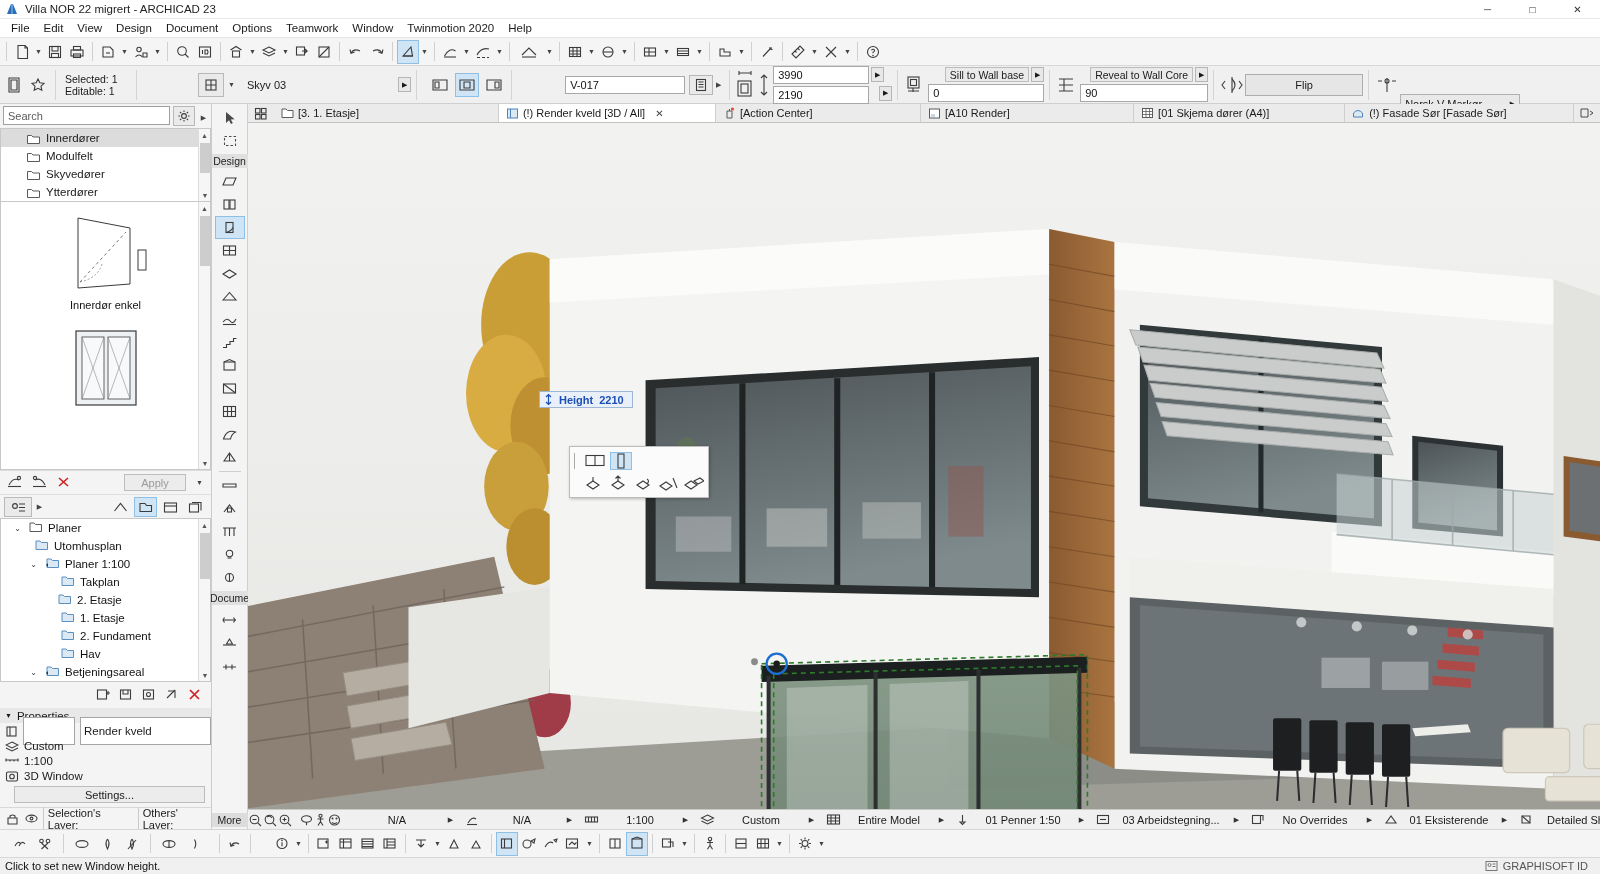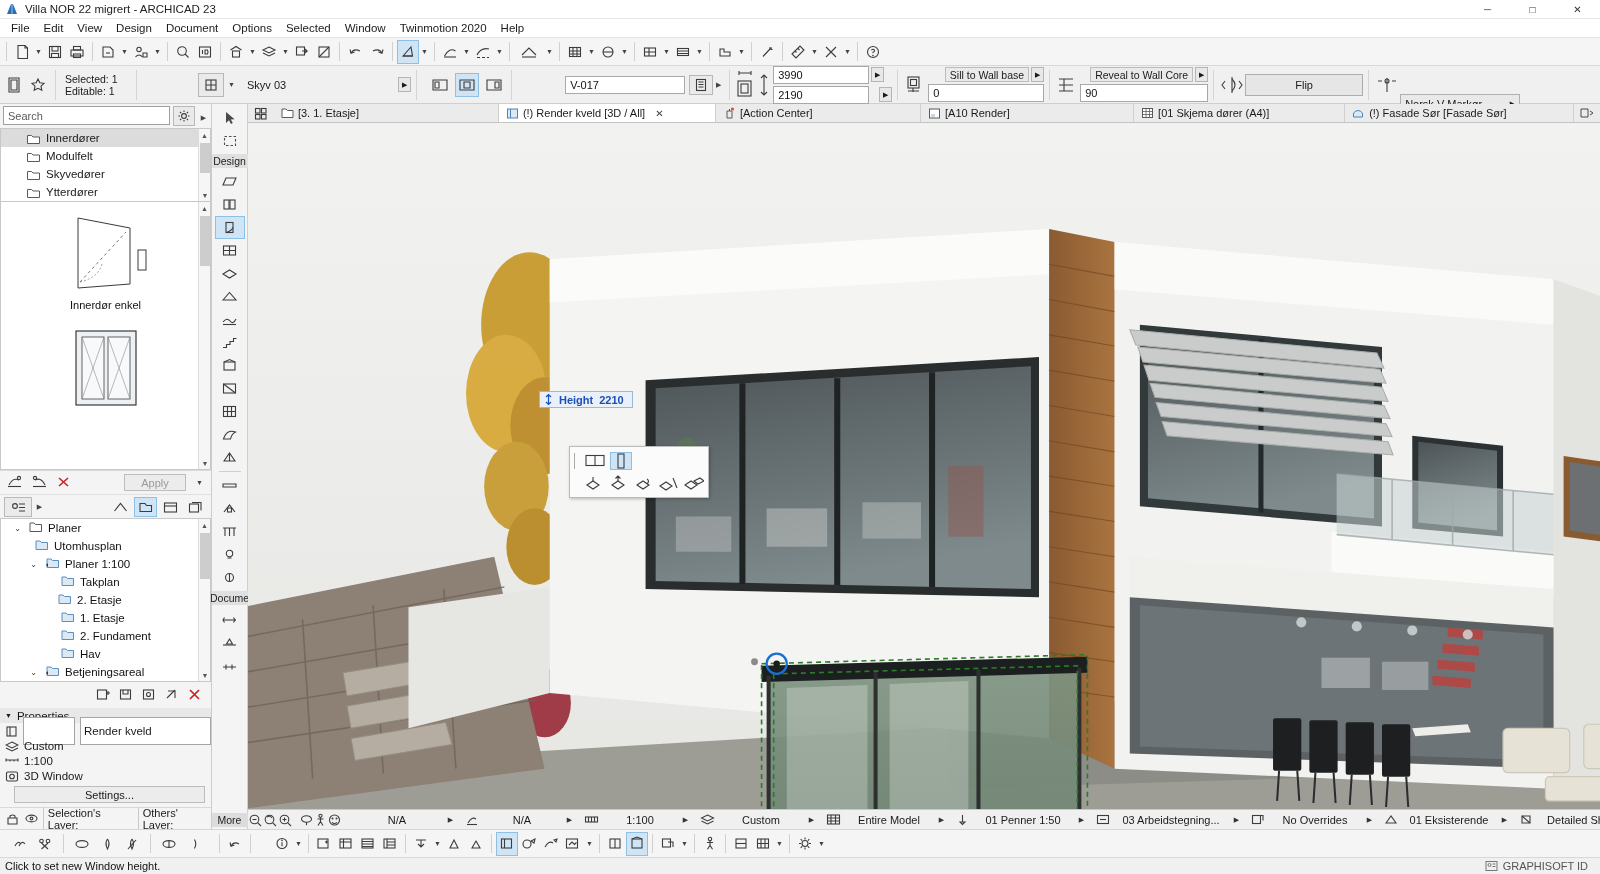--- a/index.html
+++ b/index.html
@@ -187,21 +187,21 @@
     </div>
   </div>
 
   <div class="menubar" id="menubar">
       <div class="menu-item">File</div>
       <div class="menu-item">Edit</div>
       <div class="menu-item">View</div>
       <div class="menu-item">Design</div>
       <div class="menu-item">Document</div>
       <div class="menu-item">Options</div>
-      <div class="menu-item">Selected</div>
+      <div class="menu-item">Teamwork</div>
       <div class="menu-item">Window</div>
       <div class="menu-item">Twinmotion 2020</div>
       <div class="menu-item">Help</div>
     </div>
 
   <div class="toolbar">
     <div class="sep"></div>
     <div class="tool">
       <svg width="15" height="16">
           <path class="ico" d="M3 1.5 H10 L12.5 4 V14.5 H3 Z"></path>
@@ -463,21 +463,21 @@
           </svg>
       </div>
       <svg width="12" height="28">
           <path class="ico" d="M6 4 v20 M3 7 l3-3 3 3 M3 21 l3 3 3-3"></path>
         </svg>
       <div class="stack">
         <div style="display:flex;gap:2px;align-items:center;">
           <div class="ifield" style="width:96px;">3990</div>
           <div class="arrowbtn">▶</div>
         </div>
-        <div style="display:flex;gap:10px;align-items:center;">
+        <div style="display:flex;gap:10px;align-items:flex-start;">
           <div class="ifield" style="width:96px;">2190</div>
           <div class="arrowbtn">▶</div>
         </div>
       </div>
     </div>
     <div class="ib-sep"></div>
     <div style="display:flex;align-items:center;gap:3px;">
       <svg width="22" height="22">
           <rect class="ico" x="5" y="3" width="11" height="11"></rect>
           <rect class="ico" x="7.5" y="5.5" width="6" height="6"></rect>

